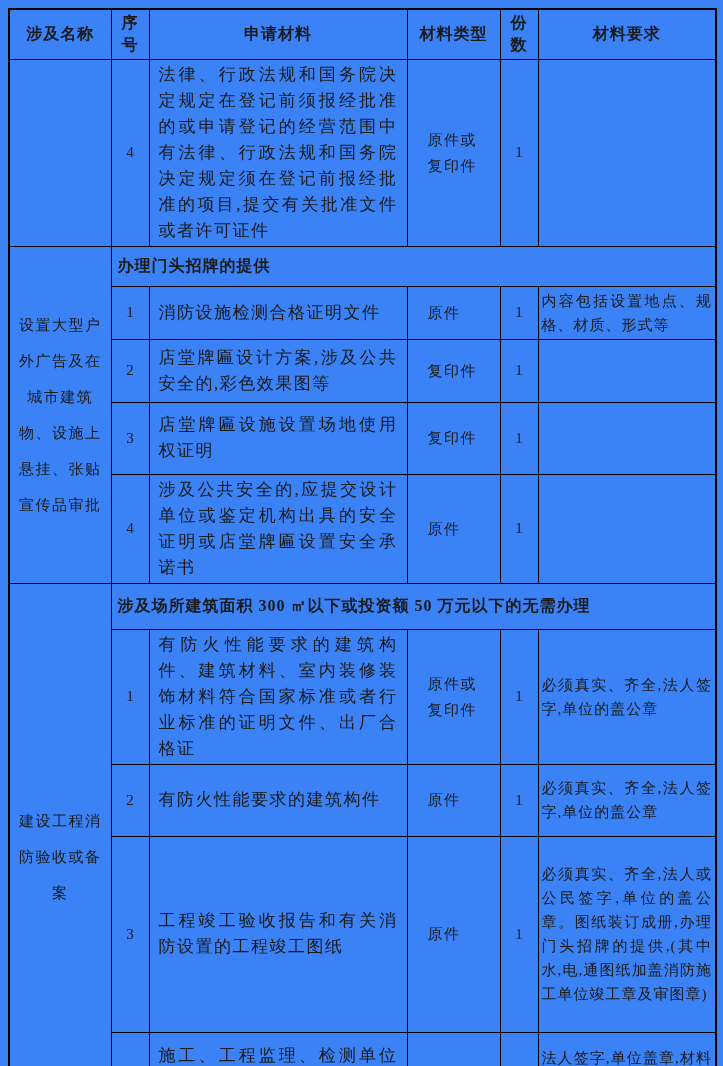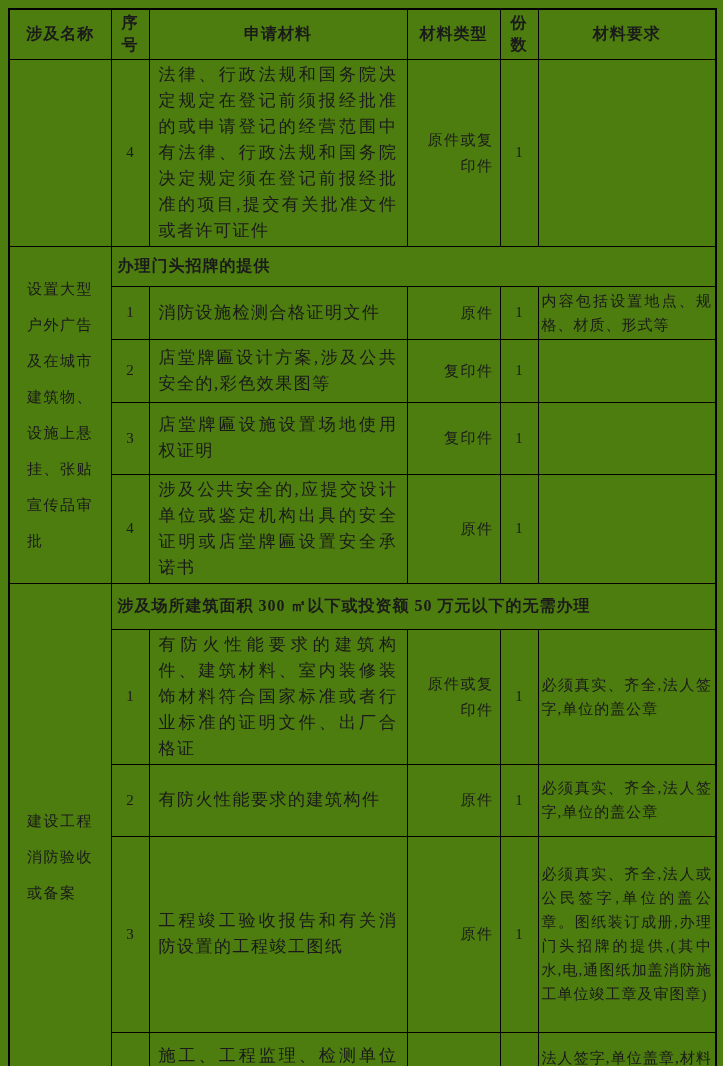--- a/index.html
+++ b/index.html
@@ -7,21 +7,21 @@
     padding: 0;
     background: #ffffff;
     font-family: "Liberation Serif", "DejaVu Serif", serif;
     color: #1a1a1a;
   }
   .page {
     width: 723px;
     height: 1066px;
     box-sizing: border-box;
     padding: 8px 8px;
-    background: #4d7c0f;
+    background: #3b82f6;
   }
   table.doc-table {
     border-collapse: collapse;
     table-layout: fixed;
     width: 707px;
     border: 2px solid #000;
   }
   td {
     border: 1.5px solid #000;
     vertical-align: middle;
@@ -53,44 +53,45 @@
 
   .hdr {
     font-weight: bold;
     text-align: center;
     font-size: 16px;
     line-height: 22px;
     letter-spacing: 1px;
     padding: 2px 4px;
   }
   .name-cell {
+    text-align: center;
     font-size: 15px;
     line-height: 36px;
     letter-spacing: 1.5px;
-    padding: 2px 17px;
+    padding: 2px 5px;
   }
   .seq-cell {
     text-align: center;
     font-size: 15px;
     padding: 1px;
   }
   .material-cell {
     text-align: justify;
     text-justify: inter-character;
     font-size: 17px;
     line-height: 26px;
     letter-spacing: 1.5px;
     padding: 2px 9px;
   }
   .type-cell {
-    text-align: right;
+    text-align: left;
     font-size: 15px;
     line-height: 26px;
     letter-spacing: 1.5px;
-    padding: 2px 6px;
+    padding: 2px 20px;
   }
   .copies-cell {
     text-align: center;
     font-size: 15px;
     padding: 1px;
   }
   .req-cell {
     text-align: justify;
     text-justify: inter-character;
     font-size: 15px;

